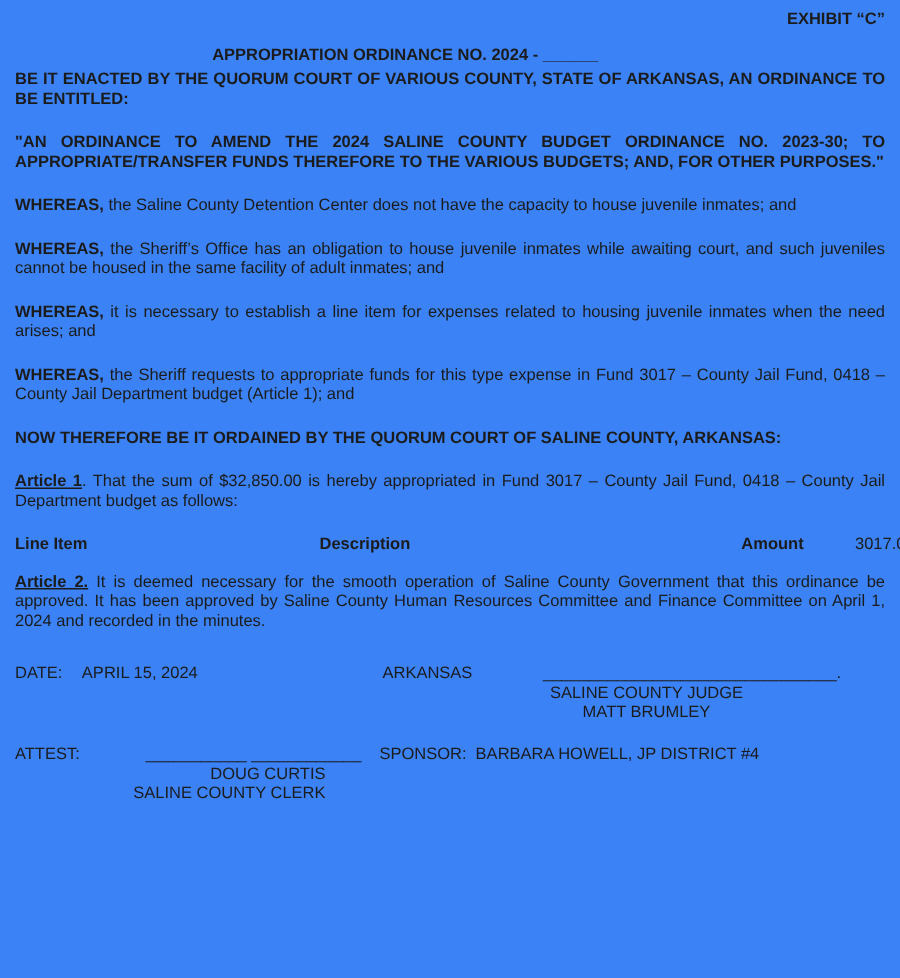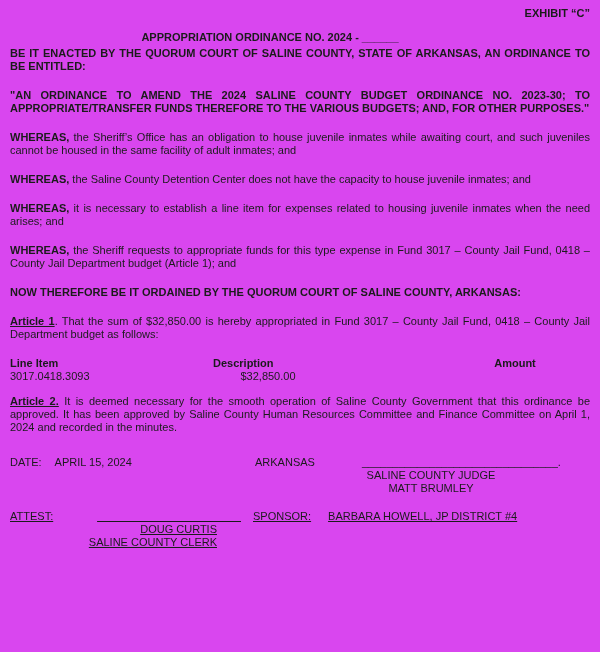--- a/index.html
+++ b/index.html
@@ -14,21 +14,21 @@
     font-family: "Liberation Sans", sans-serif;
     font-size: 11px;
     line-height: 13px;
     color: #1b1b1b;
   }
   .page {
     box-sizing: border-box;
     width: 600px;
     height: 652px;
     padding: 7px 10px 0 10px;
-    background: #d946ef;
+    background: #3b82f6;
   }
   .exhibit {
     text-align: right;
     font-weight: bold;
     margin-bottom: 11px;
   }
   .doc-title {
     width: 520px;
     text-align: center;
     font-weight: bold;
@@ -39,65 +39,65 @@
     text-align: justify;
   }
   p.para.bold { font-weight: bold; }
   .lead-bold { font-weight: bold; }
   .lead-art {
     font-weight: bold;
     text-decoration: underline;
   }
   .approp-table {
     display: flex;
-    flex-direction: column;
+    flex-direction: row;
     margin: 0 0 12px 0;
   }
   .t-row { display: flex; }
   .t-c1 { flex: 0 0 203px; }
   .t-c2 { flex: 0 0 247px; }
   .t-c3 { flex: 0 0 110px; text-align: center; }
   .t-head { font-weight: bold; }
   .sig-block { margin-top: 22px; }
   .sig-row { display: flex; }
   .sig-left { flex: 0 0 245px; }
   .date-value { margin-left: 13px; }
   .sig-right { flex: 1; }
   .underline-slot { letter-spacing: 0; white-space: pre; padding-left: 44px; }
   .center-under-judge {
     margin-left: 76px;
     width: 200px;
     text-align: center;
   }
-  .attest-row { display: flex; margin-top: 15px; text-decoration: underline; }
+  .attest-row { display: flex; margin-top: 15px; }
   .attest-col { flex: 0 0 243px; }
   .center-under-clerk {
     margin-left: 45px;
     width: 162px;
     text-align: right;
   }
   .sponsor-col { flex: 1; }
-  .sponsor-value { margin-left: 17px; }
+  .sponsor-value { margin-left: 6px; }
 </style>
 </head>
 <body>
 
 <div class="page">
 
   <div class="exhibit">EXHIBIT “C”</div>
 
   <div class="doc-title">APPROPRIATION ORDINANCE NO. 2024 - ______</div>
 
-  <p class="para bold">BE IT ENACTED BY THE QUORUM COURT OF SALINE COUNTY, STATE OF ARKANSAS, AN ORDINANCE TO BE ENTITLED:</p>
+  <p class="para bold">BE IT ENACTED BY THE QUORUM COURT OF VARIOUS COUNTY, STATE OF ARKANSAS, AN ORDINANCE TO BE ENTITLED:</p>
 
   <p class="para bold">"AN ORDINANCE TO AMEND THE 2024 SALINE COUNTY BUDGET ORDINANCE NO. 2023-30; TO APPROPRIATE/TRANSFER FUNDS THEREFORE TO THE VARIOUS BUDGETS; AND, FOR OTHER PURPOSES."</p>
 
+  <p class="para"><span class="lead-bold">WHEREAS,</span><span> the Saline County Detention Center does not have the capacity to house juvenile inmates; and</span></p>
+
   <p class="para"><span class="lead-bold">WHEREAS,</span><span> the Sheriff’s Office has an obligation to house juvenile inmates while awaiting court, and such juveniles cannot be housed in the same facility of adult inmates; and</span></p>
-
-  <p class="para"><span class="lead-bold">WHEREAS,</span><span> the Saline County Detention Center does not have the capacity to house juvenile inmates; and</span></p>
 
   <p class="para"><span class="lead-bold">WHEREAS,</span><span> it is necessary to establish a line item for expenses related to housing juvenile inmates when the need arises; and</span></p>
 
   <p class="para"><span class="lead-bold">WHEREAS,</span><span> the Sheriff requests to appropriate funds for this type expense in Fund 3017 – County Jail Fund, 0418 – County Jail Department budget (Article 1); and</span></p>
 
 
   <p class="para bold">NOW THEREFORE BE IT ORDAINED BY THE QUORUM COURT OF SALINE COUNTY, ARKANSAS:</p>
 
   <p class="para"><span class="lead-art">Article 1</span><span>.  That the sum of $32,850.00 is hereby appropriated in Fund 3017 – County Jail Fund, 0418 – County Jail Department budget as follows:</span></p>
 

